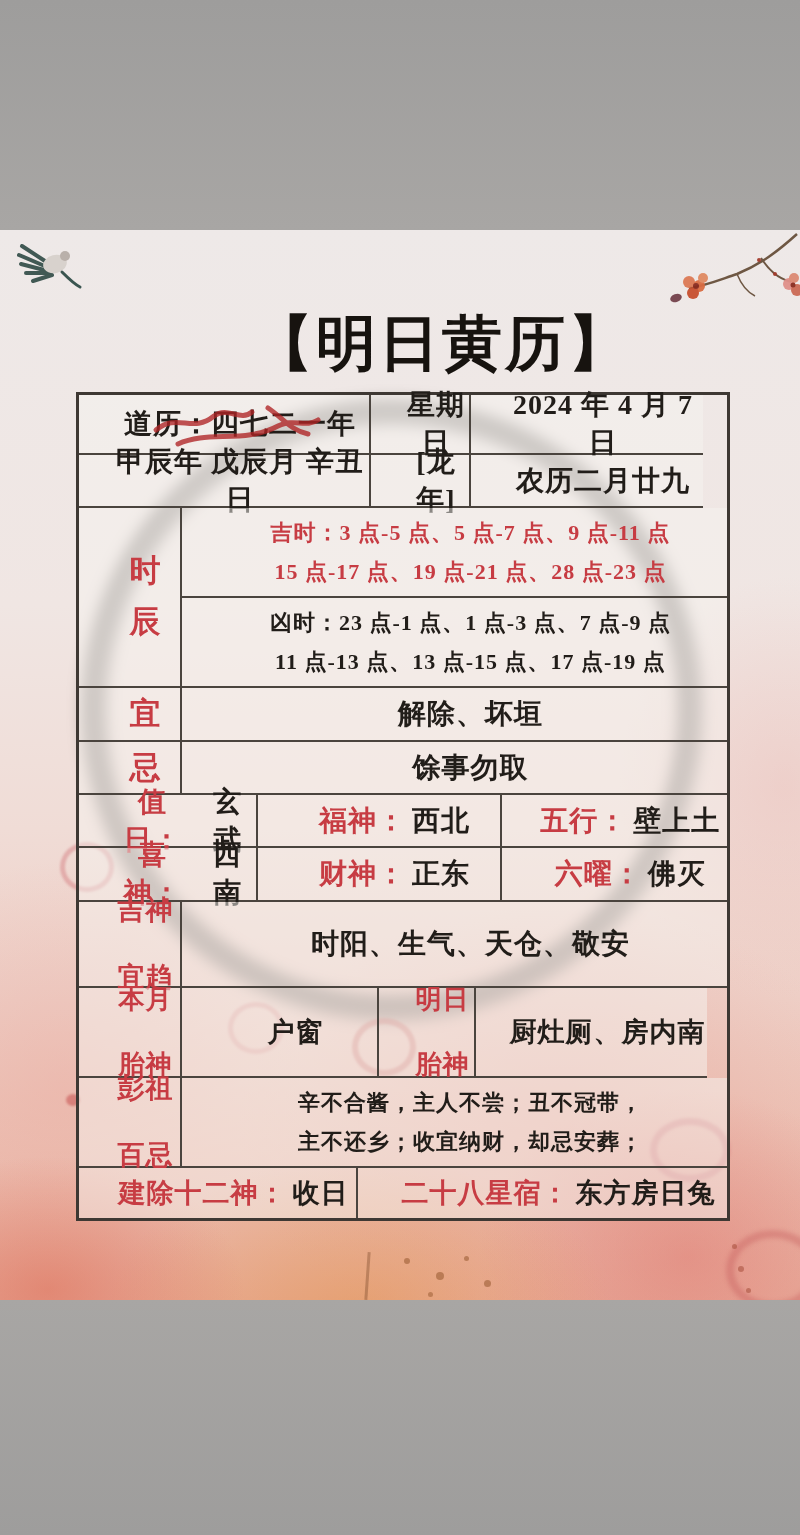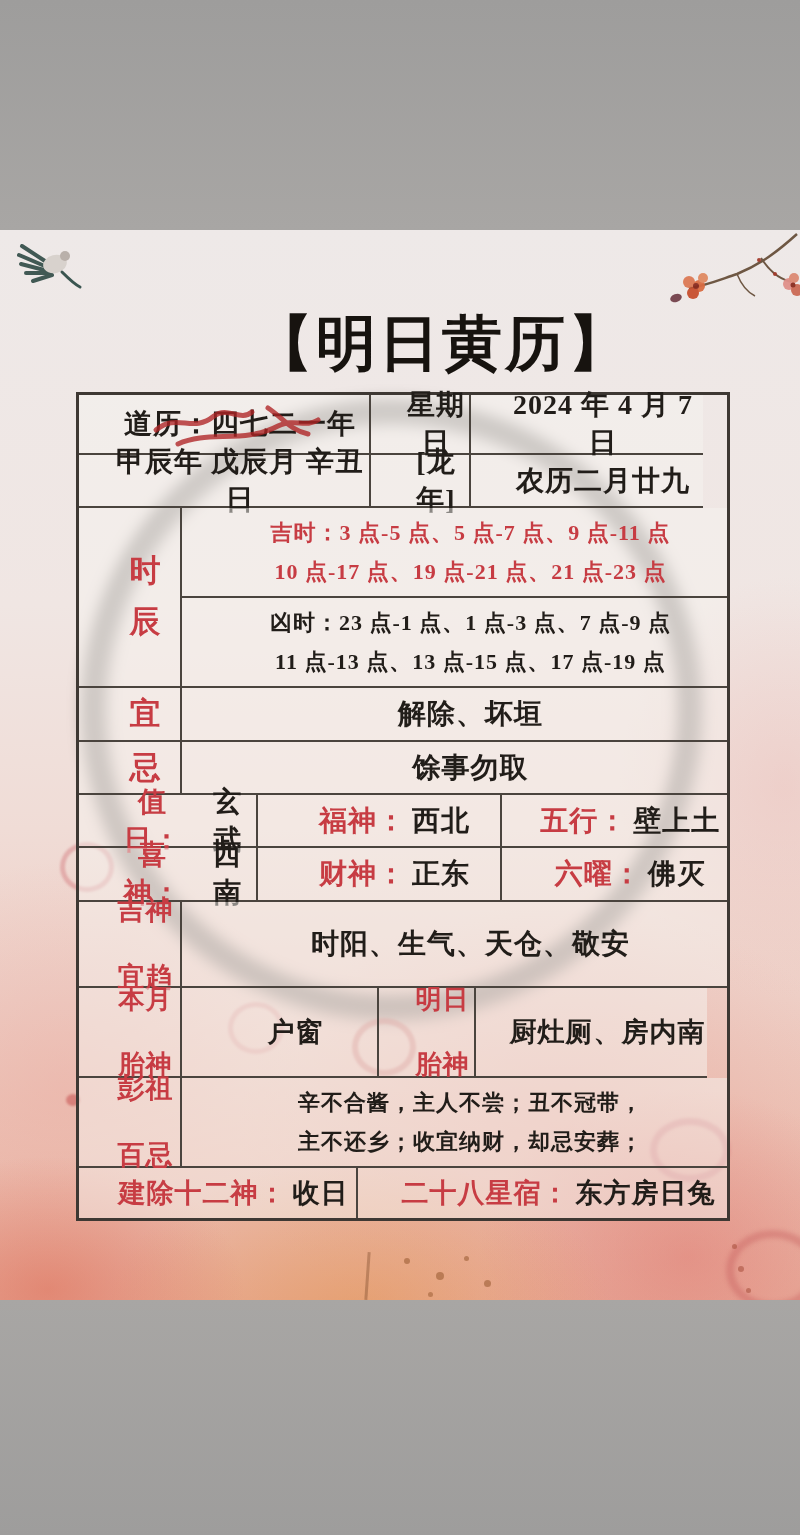--- a/index.html
+++ b/index.html
@@ -143,21 +143,21 @@
       </div>
 
       <div class="row">
         <div class="cell stack w103 h180 red hdr1">
           <div>时</div>
           <div>辰</div>
         </div>
         <div class="subcol w545">
           <div class="cell lines w545 h90 last red">
             <div>吉时：3 点-5 点、5 点-7 点、9 点-11 点</div>
-            <div>10 点-17 点、19 点-21 点、21 点-23 点</div>
+            <div>15 点-17 点、19 点-21 点、28 点-23 点</div>
           </div>
           <div class="cell lines w545 h90 last">
             <div>凶时：23 点-1 点、1 点-3 点、7 点-9 点</div>
             <div>11 点-13 点、13 点-15 点、17 点-19 点</div>
           </div>
         </div>
       </div>
 
       <div class="row">
         <div class="cell w103 h54 red hdr1">

